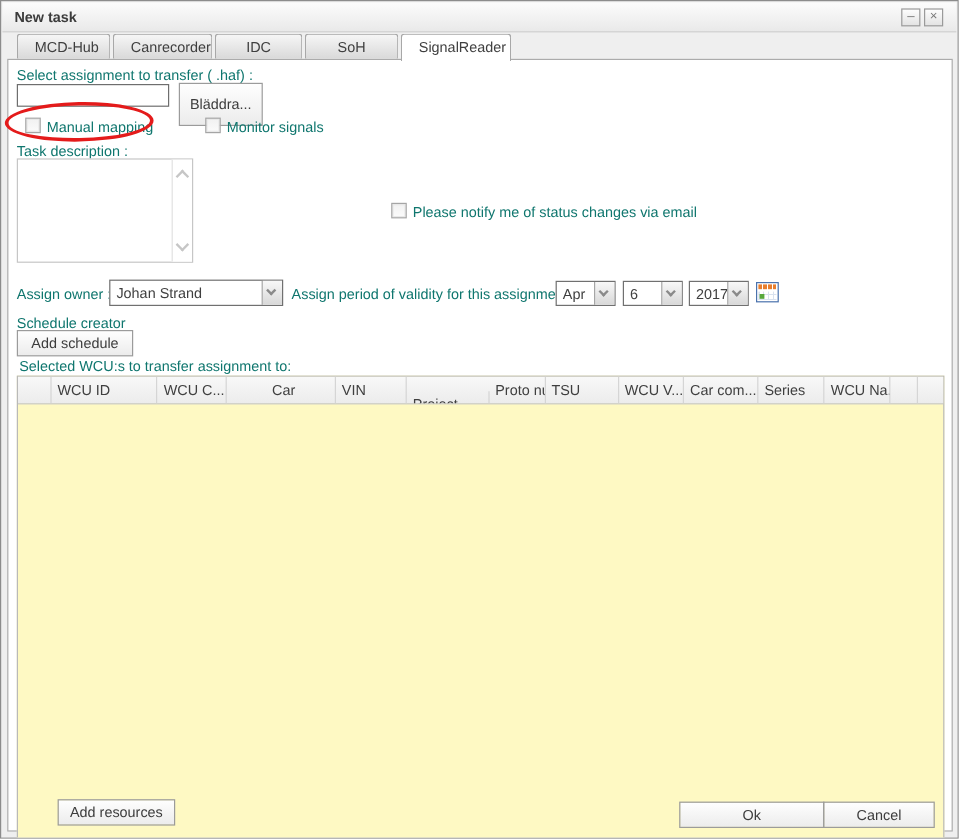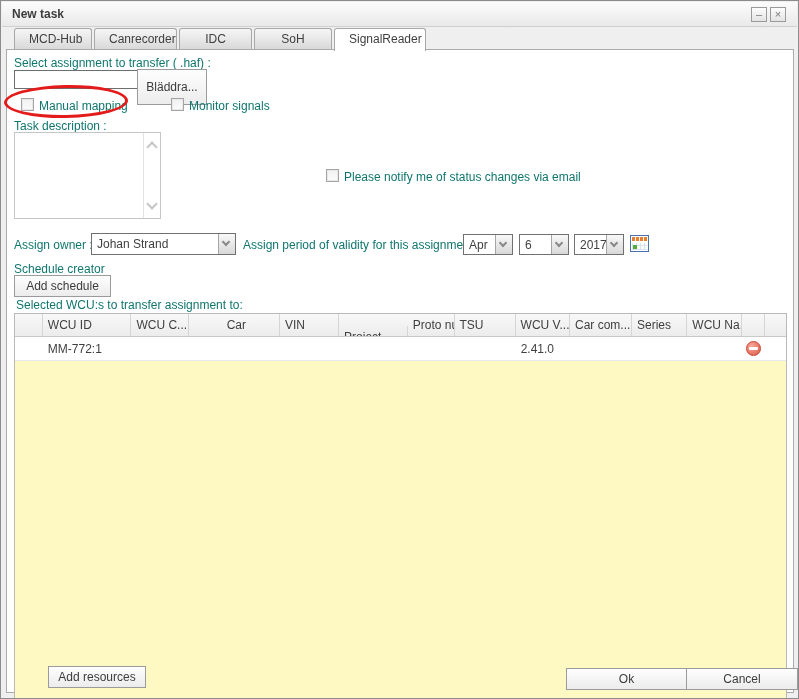--- a/index.html
+++ b/index.html
@@ -149,21 +149,21 @@
     <div class="tab t1">Canrecorder</div>
     <div class="tab t2">IDC</div>
     <div class="tab t3">SoH</div>
     <div class="tab t4 active">SignalReader</div>
   </div>
 
   <div class="panel"></div>
 
   <div class="abs lbl" style="left:13px; top:55px; z-index:3;">Select assignment to transfer ( .haf) :</div>
   <input class="textinput" style="z-index: 3;" value="">
-  <div class="btn" style="left:136px; top:68px; width:70px; height:36px; z-index:3;">Bläddra...</div>
+  <div class="btn" style="left:148px; top:68px; width:70px; height:36px; z-index:3;">Bläddra...</div>
 
   <div class="annotation-ellipse"></div>
   <div class="checkbox" style="left:20px; top:97px; z-index:3;"></div>
   <div class="abs lbl" style="left:38px; top:98px; z-index:3;">Manual mapping</div>
   <div class="checkbox" style="left:170px; top:97px; z-index:3;"></div>
   <div class="abs lbl" style="left:188px; top:98px; z-index:3;">Monitor signals</div>
 
   <div class="abs lbl" style="left:13px; top:118px; z-index:3;">Task description :</div>
   <div class="textarea-box" style="z-index:3;">
     <span></span>
@@ -223,37 +223,19 @@
       <div class="th c5">Project</div>
       <div class="th c6">Proto nu...</div>
       <div class="th c7">TSU</div>
       <div class="th c8">WCU V...</div>
       <div class="th c9">Car com...</div>
       <div class="th c10">Series</div>
       <div class="th c11">WCU Na...</div>
       <div class="th c12"></div>
       <div class="th c13"></div>
     </div>
-    <div class="trow">
-      <div class="td c0"></div>
-      <div class="td c1">MM-772:1</div>
-      <div class="td c2"></div>
-      <div class="td c3"></div>
-      <div class="td c4"></div>
-      <div class="td c5"></div>
-      <div class="td c6"></div>
-      <div class="td c7"></div>
-      <div class="td c8">2.41.0</div>
-      <div class="td c9"></div>
-      <div class="td c10"></div>
-      <div class="td c11"></div>
-      <div class="td c12">
-        <span class="remove-icon"></span>
-      </div>
-      <div class="td c13"></div>
-    </div>
   </div>
 
   <div class="btn" style="left:13px; top:665px; width:98px; height:22px; z-index:3;margin-left:34px;">Add resources</div>
   <div class="btn" style="left:565px; top:667px; width:121px; height:22px; z-index:3;">Ok</div>
-  <div class="btn" style="left:685px; top:667px; width:112px; height:22px; z-index:3;">Cancel</div>
+  <div class="btn" style="left:685px; top:667px; width:93px; height:22px; z-index:3;">Cancel</div>
 
 </div>
 
 </body></html>

